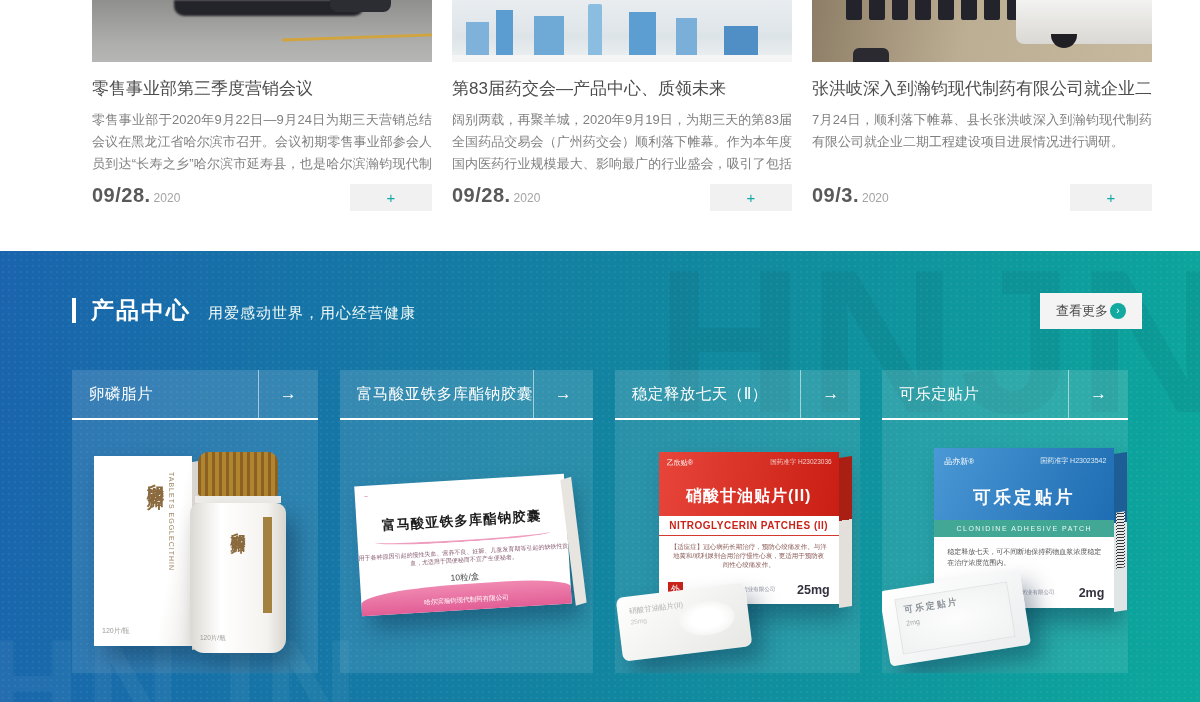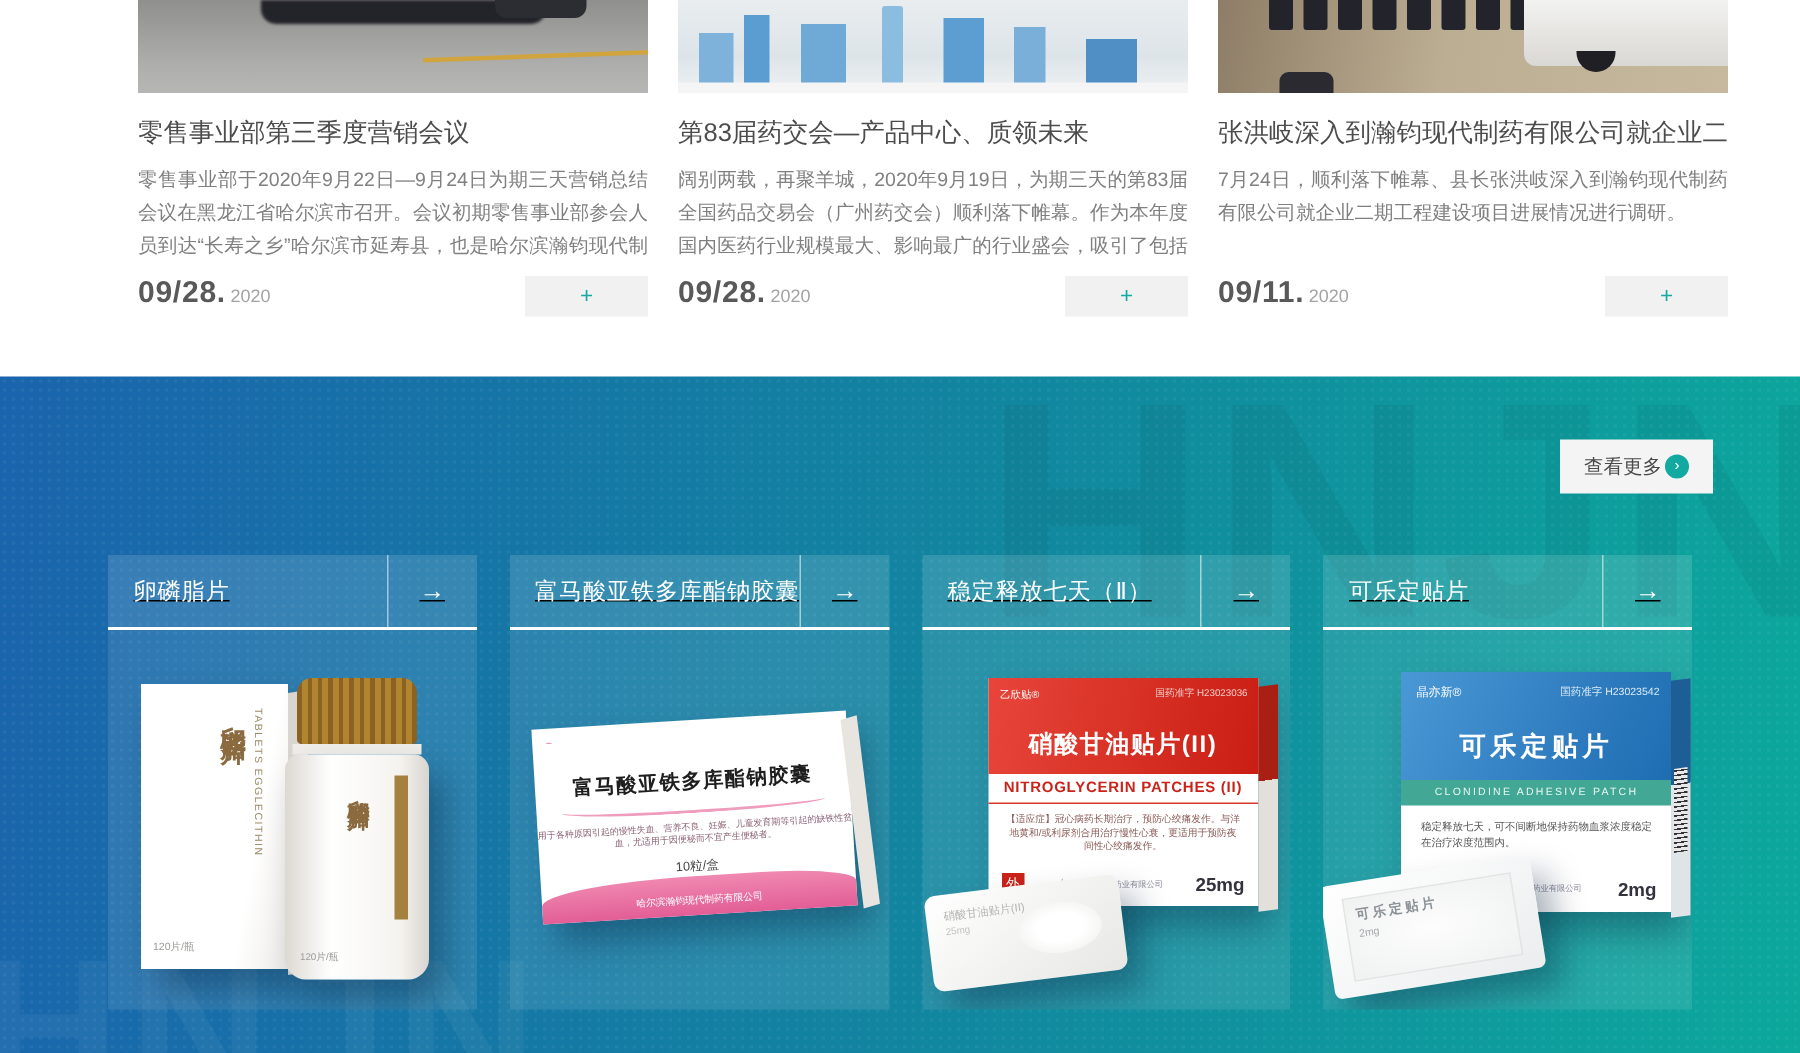--- a/index.html
+++ b/index.html
@@ -65,21 +65,21 @@
   .prod-title { font-size:23px; font-weight:bold; color:#fff; letter-spacing:2px; }
   .prod-sub { font-size:15px; color:#f2fbfa; margin-left:17px; padding-top:6px; letter-spacing:1px; }
   .more-btn { position:absolute; right:58px; top:42px; width:102px; height:36px; border:none;
     background:#f3f4f3; color:#4a4a4a; font-size:13px; display:flex; align-items:center;
     justify-content:center; gap:2px; cursor:pointer; }
   .more-btn .circ { width:16px; height:16px; border-radius:50%; background:#12a9a0; color:#fff;
     font-size:10px; line-height:16px; text-align:center; }
 
   .cards { position:absolute; left:72px; top:119px; width:1056px; display:grid;
     grid-template-columns:repeat(4,1fr); gap:22px; }
-  .card { position:relative;text-decoration:underline; }
+  .card { position:relative; }
   .card-head { height:50px; background:rgba(255,255,255,0.14); border-bottom:2px solid #fff;
     display:flex; align-items:stretch; cursor:pointer; }
   .card-name { flex:1; display:flex; align-items:center; padding-left:17px; color:#fff;
     font-size:15.5px; letter-spacing:0.5px; white-space:nowrap; overflow:hidden; }
   .card-arrow { width:60px; border-left:1px solid rgba(255,255,255,0.55); display:flex;
     align-items:center; justify-content:center; color:#fff; font-size:17px; }
   .card-body { position:relative; height:253px; background:rgba(255,255,255,0.10); overflow:hidden;padding-left:16px; }
 
   
   .shadowed { box-shadow:10px 14px 22px rgba(0,25,55,0.35); }
@@ -237,32 +237,37 @@
         </div>
         <div class="van"></div>
         <div class="wheel"></div>
         <div class="cam"></div>
       </div>
     </div>
     <div class="news-title">张洪岐深入到瀚钧现代制药有限公司就企业二期工程建设...</div>
     <div class="news-excerpt">7月24日，顺利落下帷幕、县长张洪岐深入到瀚钧现代制药有限公司就企业二期工程建设项目进展情况进行调研。</div>
     <div class="news-footer">
       <div>
-        <span class="news-date">09/11.</span><span class="news-year">2020</span>
+        <span class="news-date">09/3.</span><span class="news-year">2020</span>
       </div>
       <button class="plus-btn">+</button>
     </div>
   </div>
 </div>
 
 <div class="prod-section">
   <div class="watermark">HNJN</div>
   <div class="watermark2">HNJN</div>
   <div class="dots"></div>
 
+  <div class="prod-head">
+    <div class="bar"></div>
+    <div class="prod-title">产品中心</div>
+    <div class="prod-sub">用爱感动世界，用心经营健康</div>
+  </div>
   <button class="more-btn">
     <span>查看更多</span>
     <span class="circ">›</span>
   </button>
 
   <div class="cards">
 
     <div class="card">
       <div class="card-head">
         <div class="card-name">卵磷脂片</div>

